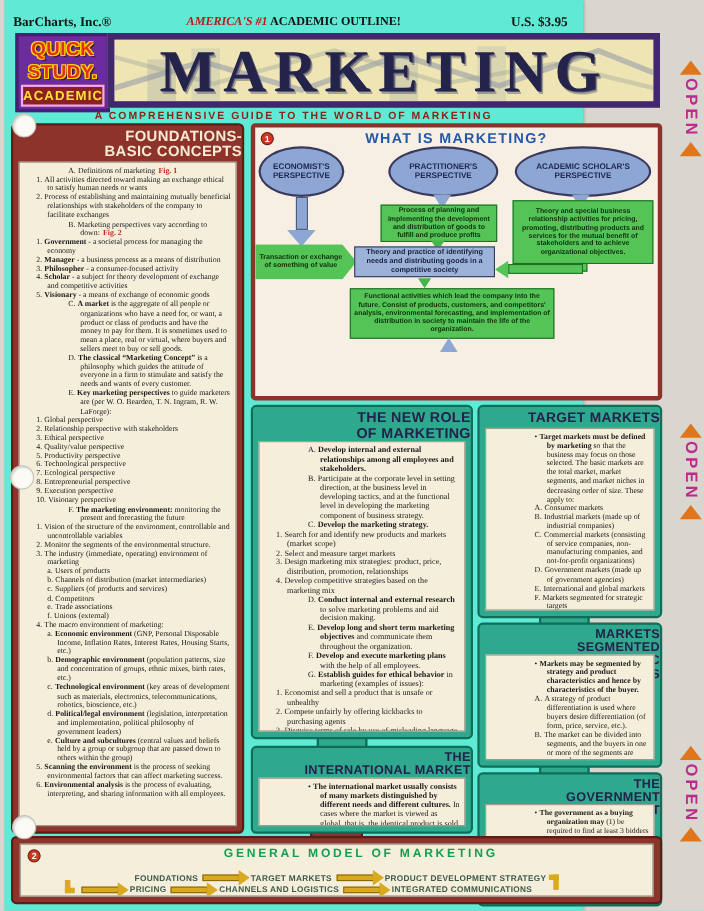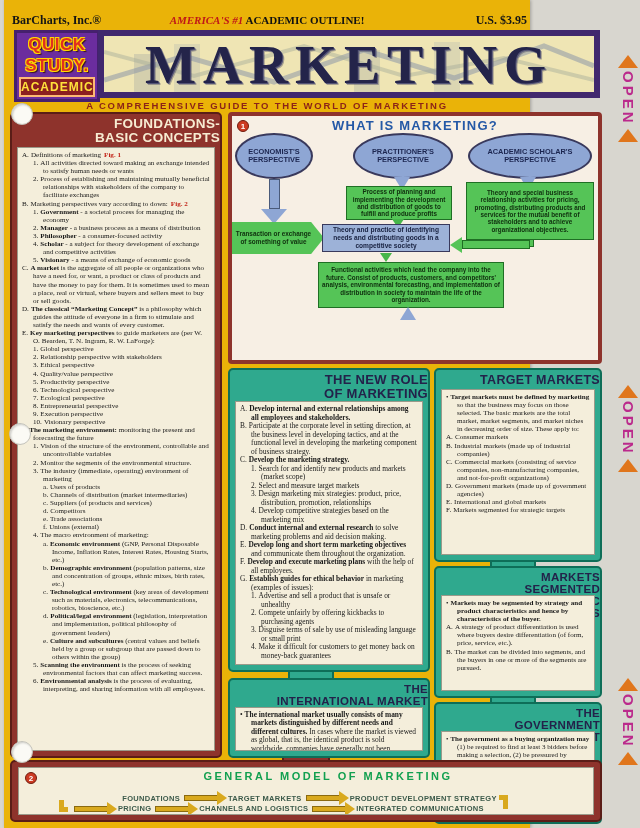--- a/index.html
+++ b/index.html
@@ -1,31 +1,31 @@
 <!DOCTYPE html>
 <html><head>
 <meta charset="utf-8">
 <style>
   * { margin:0; padding:0; box-sizing:border-box; }
   html,body { width:640px; height:828px; }
   body { position:relative; background:#d8d6cf; font-family:"Liberation Serif",serif; overflow:hidden; }
 
-  .card { position:absolute; left:4px; top:0; width:526px; height:828px; background:#eab308; box-shadow:1px 0 3px rgba(0,0,0,.25); }
+  .card { position:absolute; left:4px; top:0; width:526px; height:828px; background:#5eead4; box-shadow:1px 0 3px rgba(0,0,0,.25); }
 
   
   .brand { position:absolute; left:8px; top:13px; font:700 12px/14px "Liberation Serif",serif; color:#151515; }
   .tagline { position:absolute; left:0; right:0; top:14px; text-align:center; font:700 11px/13px "Liberation Serif",serif; color:#111; }
   .tagline .em { color:#c01818; font-style:italic; }
-  .price { position:absolute; right:3px; top:13px; font:700 12px/14px "Liberation Serif",serif; color:#151515; }
+  .price { position:absolute; right:14px; top:13px; font:700 12px/14px "Liberation Serif",serif; color:#151515; }
 
   
   .logo { position:absolute; left:10px; top:30px; width:86px; height:72px; background:#6b2d9e; border:3px solid #45206e; }
   .logo .qs { text-align:center; font:900 17px/18px "Liberation Sans",sans-serif; color:#e03020; letter-spacing:.5px; padding-top:3px;
               text-shadow:-1px -1px 0 #ffd700, 1px -1px 0 #ffd700, -1px 1px 0 #ffd700, 1px 1px 0 #ffd700, 2px 2px 1px #3a1020; }
-  .logo .acad { position:absolute; left:2px; right:2px; bottom:2px; height:20px; background:#8c1f1f; border:2px solid #fdba74;
+  .logo .acad { position:absolute; left:2px; right:2px; bottom:2px; height:20px; background:#8c1f1f; border:2px solid #f0abfc;
                 text-align:center; font:900 12px/16px "Liberation Sans",sans-serif; color:#ffe23a; letter-spacing:1px; }
 
   
   .banner { position:absolute; left:94px; top:30px; width:502px; height:68px; background:#efe5b4; border:6px solid #41286e; overflow:hidden; }
   .banner svg { position:absolute; inset:0; }
   .banner .title { position:absolute; inset:0; text-align:center; font:700 54px/58px "Liberation Serif",serif; color:#24244a;
                    letter-spacing:7px; text-shadow:2px 2px 0 rgba(40,40,80,.35), 1px 1px 0 #6a6a8a; }
   .subtitle { position:absolute; left:0; right:0; top:100px; text-align:center; font:900 9.5px/11px "Liberation Sans",sans-serif;
               color:#8c2418; letter-spacing:1.8px; }
 
@@ -40,21 +40,21 @@
   .p-teal { background:#2fa98e; border:2px solid #0e6e58; }
   .p-head { text-align:right; font:900 13px/14px "Liberation Sans",sans-serif; letter-spacing:.3px; padding-top:3px;margin-left:32px; }
   .p-head.light { color:#f7ecd2; }
   .p-head.dark { color:#23224a; }
   .p-body { position:absolute; left:5px; right:5px; bottom:5px; background:#f4eedb; border:1px solid #9a9a8a; padding:3px 4px; overflow:hidden; color:#191919; }
 
   .oitem .m { margin-right:2px; }
   .oitem b { font-weight:700; }
   .figref { color:#c22418; font-weight:700; }
   .figref:not(:empty){ margin-left:3px; }
-  [data-lv="0"] { padding-left:11px; text-indent:-11px; }
+  [data-lv="0"] { padding-left:11px; text-indent:-11px;margin-left:40px; }
   [data-lv="1"] { padding-left:21px; text-indent:-10px; }
   [data-lv="2"] { padding-left:30px; text-indent:-9px; }
 
   
   .foundations { left:6px; top:112px; width:212px; height:646px; }
   .foundations .p-head { font-size:13.5px; line-height:14px; }
   .foundations .p-body { top:33px; font-size:7.1px; line-height:8.1px; }
 
   
   .flowpanel { left:224px; top:112px; width:374px; height:252px; background:#f7efe4; border:4px solid #8e332c; border-radius:4px; }
@@ -149,21 +149,21 @@
   <div class="tab maroon" style="left:278px;top:746px;width:48px;height:20px;"></div>
 
   <div class="panel p-maroon foundations">
     <div class="p-head light">
       <div>FOUNDATIONS-</div>
       <div>BASIC CONCEPTS</div>
     </div>
     <div class="p-body">
 
     <div class="oitem" data-lv="0"><span class="m">A.</span><b></b><span>Definitions of marketing</span><span class="figref">Fig. 1</span></div>
-        <div class="oitem" data-lv="1"><span class="m">1.</span><b></b><span>All activities directed toward making an exchange intended to satisfy human needs or wants</span><span class="figref"></span></div>
+        <div class="oitem" data-lv="1"><span class="m">1.</span><b></b><span>All activities directed toward making an exchange ethical to satisfy human needs or wants</span><span class="figref"></span></div>
         <div class="oitem" data-lv="1"><span class="m">2.</span><b></b><span>Process of establishing and maintaining mutually beneficial relationships with stakeholders of the company to facilitate exchanges</span><span class="figref"></span></div>
         <div class="oitem" data-lv="0"><span class="m">B.</span><b></b><span>Marketing perspectives vary according to down:</span><span class="figref">Fig. 2</span></div>
         <div class="oitem" data-lv="1"><span class="m">1.</span><b>Government</b><span> - a societal process for managing the economy</span><span class="figref"></span></div>
         <div class="oitem" data-lv="1"><span class="m">2.</span><b>Manager</b><span> - a business process as a means of distribution</span><span class="figref"></span></div>
         <div class="oitem" data-lv="1"><span class="m">3.</span><b>Philosopher</b><span> - a consumer-focused activity</span><span class="figref"></span></div>
         <div class="oitem" data-lv="1"><span class="m">4.</span><b>Scholar</b><span> - a subject for theory development of exchange and competitive activities</span><span class="figref"></span></div>
         <div class="oitem" data-lv="1"><span class="m">5.</span><b>Visionary</b><span> - a means of exchange of economic goods</span><span class="figref"></span></div>
         <div class="oitem" data-lv="0"><span class="m">C.</span><b>A market</b><span> is the aggregate of all people or organizations who have a need for, or want, a product or class of products and have the money to pay for them. It is sometimes used to mean a place, real or virtual, where buyers and sellers meet to buy or sell goods.</span><span class="figref"></span></div>
         <div class="oitem" data-lv="0"><span class="m">D.</span><b>The classical “Marketing Concept”</b><span> is a philosophy which guides the attitude of everyone in a firm to stimulate and satisfy the needs and wants of every customer.</span><span class="figref"></span></div>
         <div class="oitem" data-lv="0"><span class="m">E.</span><b>Key marketing perspectives</b><span> to guide marketers are (per W. O. Bearden, T. N. Ingram, R. W. LaForge):</span><span class="figref"></span></div>
@@ -241,21 +241,21 @@
         <div class="oitem" data-lv="0"><span class="m">B.</span><b></b><span>Participate at the corporate level in setting direction, at the business level in developing tactics, and at the functional level in developing the marketing component of business strategy.</span></div>
         <div class="oitem" data-lv="0"><span class="m">C.</span><b>Develop the marketing strategy.</b><span></span></div>
         <div class="oitem" data-lv="1"><span class="m">1.</span><b></b><span>Search for and identify new products and markets (market scope)</span></div>
         <div class="oitem" data-lv="1"><span class="m">2.</span><b></b><span>Select and measure target markets</span></div>
         <div class="oitem" data-lv="1"><span class="m">3.</span><b></b><span>Design marketing mix strategies: product, price, distribution, promotion, relationships</span></div>
         <div class="oitem" data-lv="1"><span class="m">4.</span><b></b><span>Develop competitive strategies based on the marketing mix</span></div>
         <div class="oitem" data-lv="0"><span class="m">D.</span><b>Conduct internal and external research</b><span> to solve marketing problems and aid decision making.</span></div>
         <div class="oitem" data-lv="0"><span class="m">E.</span><b>Develop long and short term marketing objectives</b><span> and communicate them throughout the organization.</span></div>
         <div class="oitem" data-lv="0"><span class="m">F.</span><b>Develop and execute marketing plans</b><span> with the help of all employees.</span></div>
         <div class="oitem" data-lv="0"><span class="m">G.</span><b>Establish guides for ethical behavior</b><span> in marketing (examples of issues):</span></div>
-        <div class="oitem" data-lv="1"><span class="m">1.</span><b></b><span>Advertise and sell a product that is unsafe or unhealthy</span></div>
+        <div class="oitem" data-lv="1"><span class="m">1.</span><b></b><span>Economist and sell a product that is unsafe or unhealthy</span></div>
         <div class="oitem" data-lv="1"><span class="m">2.</span><b></b><span>Compete unfairly by offering kickbacks to purchasing agents</span></div>
         <div class="oitem" data-lv="1"><span class="m">3.</span><b></b><span>Disguise terms of sale by use of misleading language or small print</span></div>
         <div class="oitem" data-lv="1"><span class="m">4.</span><b></b><span>Make it difficult for customers to get money back on money-back guarantees</span></div>
       </div>
   </div>
 
   <div class="panel p-teal intl">
     <div class="p-head dark">
       <div>THE</div>
       <div>INTERNATIONAL MARKET</div>

